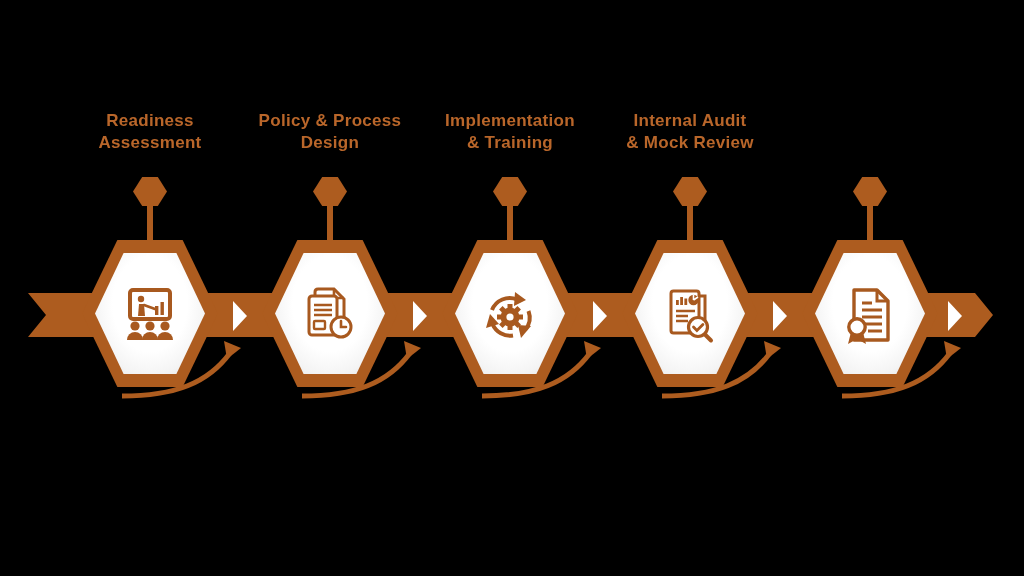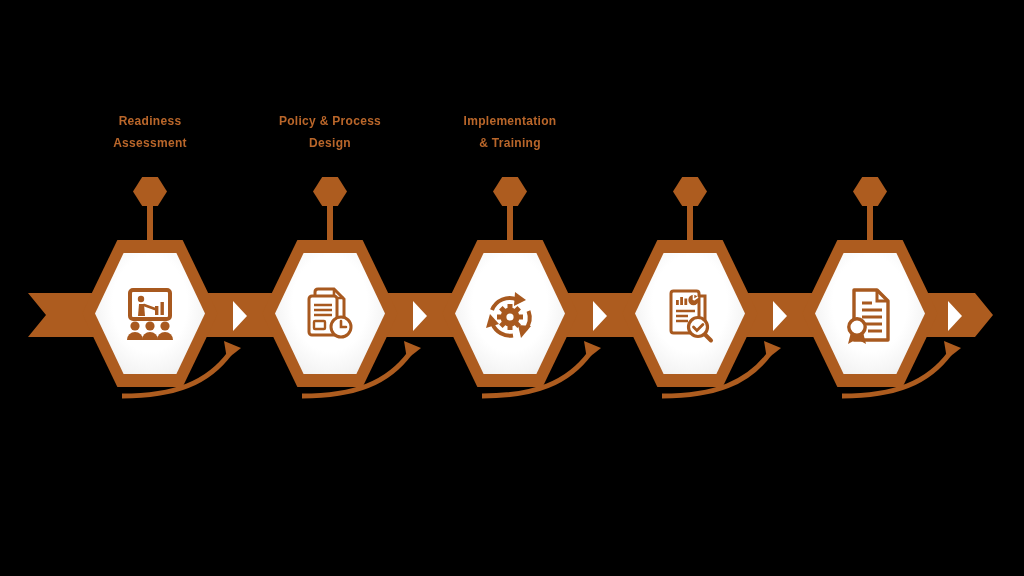--- a/index.html
+++ b/index.html
@@ -2,21 +2,21 @@
 <html><head>
 <meta charset="utf-8">
 <style>
   html,body{margin:0;padding:0;background:#000;}
   .canvas{position:relative;width:1024px;height:576px;background:#000;overflow:hidden;
           font-family:"Liberation Sans",sans-serif;}
   svg{display:block;}
   .flow-layer{position:absolute;left:0;top:0;}
   .step{position:absolute;top:0;width:180px;height:576px;}
   .step-title{position:absolute;top:110px;left:-10px;width:200px;text-align:center;
-      color:#b9662a;font-weight:700;font-size:12px;line-height:22px;letter-spacing:.3px;
+      color:#b9662a;font-weight:700;font-size:17px;line-height:22px;letter-spacing:.3px;
       white-space:pre-line;}
   .mini-hex{position:absolute;top:177px;left:50%;transform:translateX(-50%);
       width:34px;height:29px;background:#ad5c1f;
       clip-path:polygon(0 50%,27% 0,73% 0,100% 50%,73% 100%,27% 100%);}
   .stem{position:absolute;top:204px;left:50%;transform:translateX(-50%);
       width:6px;height:40px;background:#ad5c1f;}
   .hex-outer{position:absolute;top:240px;left:50%;transform:translateX(-50%);
       width:136px;height:147px;background:#ad5c1f;
       clip-path:polygon(0 50%,26% 0,74% 0,100% 50%,74% 100%,26% 100%);}
   .hex-inner{position:absolute;top:253px;left:50%;transform:translateX(-50%);
@@ -131,20 +131,22 @@
       <g fill="#a8591f">
         <polygon points="37,9 48,17 36,23"></polygon>
         <polygon points="53,43 43,55 40,42"></polygon>
         <polygon points="8,45 12,31 21,41"></polygon>
       </g>
     </svg>
     <div class="step-caption"></div>
   </div>
 
   <div class="step s4">
+    <div class="step-title">Internal Audit
+&amp; Mock Review</div>
     <div class="mini-hex"></div>
     <div class="stem"></div>
     <div class="hex-outer"></div>
     <div class="hex-inner"></div>
     <svg class="step-icon" viewBox="0 0 64 64">
       <path d="M41,13 h6 v32" fill="none" stroke="#a8591f" stroke-width="3"></path>
       <rect x="13" y="8" width="28" height="42" rx="2.5" fill="#ffffff" stroke="#a8591f" stroke-width="3"></rect>
       <g fill="#a8591f">
         <rect x="18" y="17" width="2.8" height="5"></rect>
         <rect x="22.2" y="14" width="2.8" height="8"></rect>

